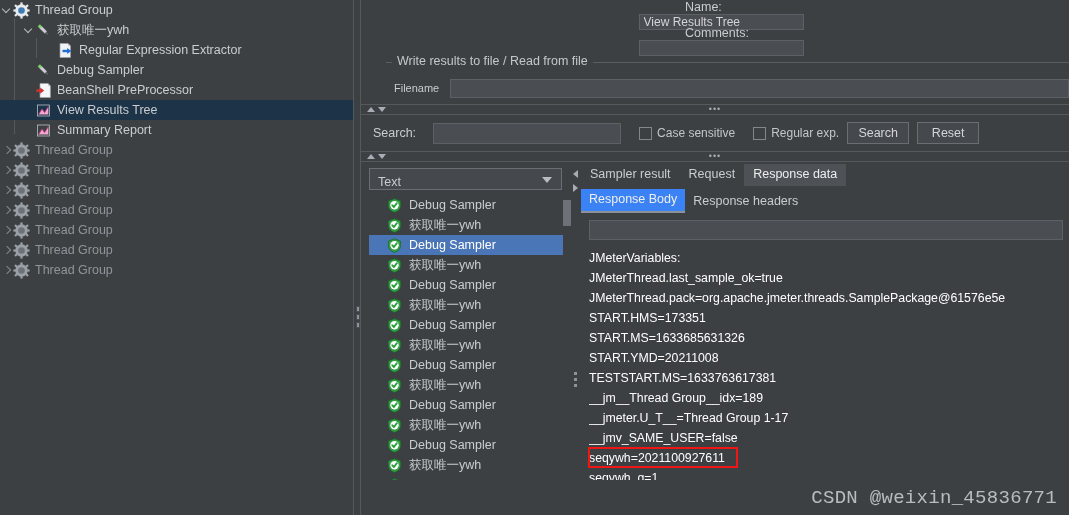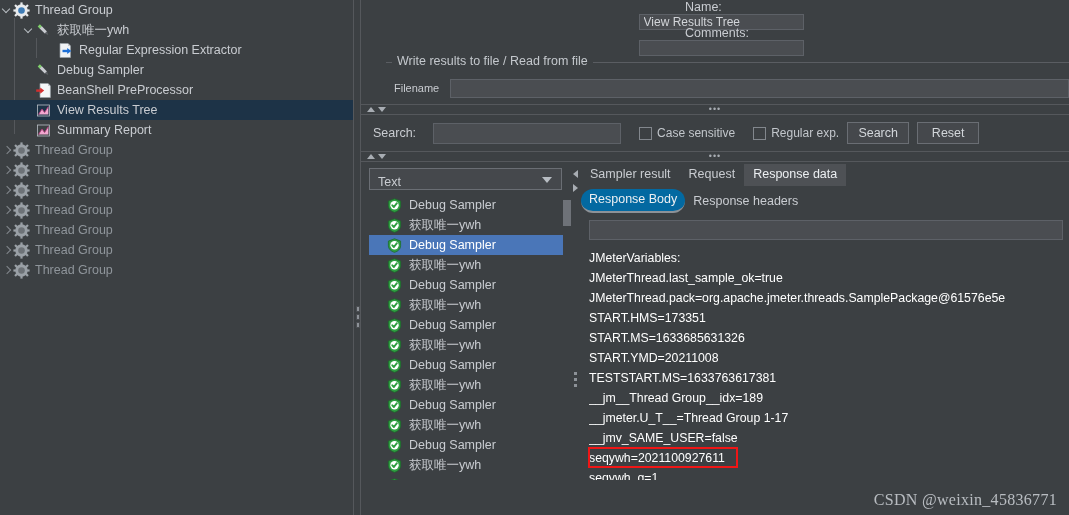--- a/index.html
+++ b/index.html
@@ -260,21 +260,21 @@
   }
   .tab.active { background: #4e5155; color: #eceff2; text-align: right; }
   .tabstrip2 { display: flex; align-items: flex-end; height: 24px; margin-top: 3px; }
   .tab2 {
     padding: 3px 8px 4px 8px;
     font-size: 12.5px;
     color: #c9ccd1;
     cursor: pointer;
     line-height: 15px;
   }
-  .tab2.active { background: #0369a1; color: #eceff2; border-bottom: 2px solid #8d9298; border-radius: 12px; }
+  .tab2.active { background: #3b82f6; color: #eceff2; border-bottom: 2px solid #8d9298; }
 
   .resp-search {
     margin: 7px 6px 0 8px;
     height: 20px;
   }
   .resp-body {
     position: absolute;
     left: 8px; right: 0; top: 86px; bottom: 0;
     font-family: "Liberation Sans", sans-serif;
     font-size: 12.3px;
@@ -288,24 +288,24 @@
   #redbox {
     position: absolute;
     left: 583px; top: 420px;
     width: 150px; height: 21px;
     border: 2px solid #f01616;
     pointer-events: none;
   }
   #watermark {
     position: absolute;
     right: 12px; bottom: 6px;
-    font-size: 16px;
+    font-size: 19px;
     color: #c3c7cc;
     opacity: .92;
-    font-family: Liberation Serif, serif;
+    font-family: Liberation Mono, monospace;
     letter-spacing: .3px;
     margin-top: 28px;
   }
 </style>
 </head>
 <body>
 
 <div id="app">
 
   <div id="tree-panel">

